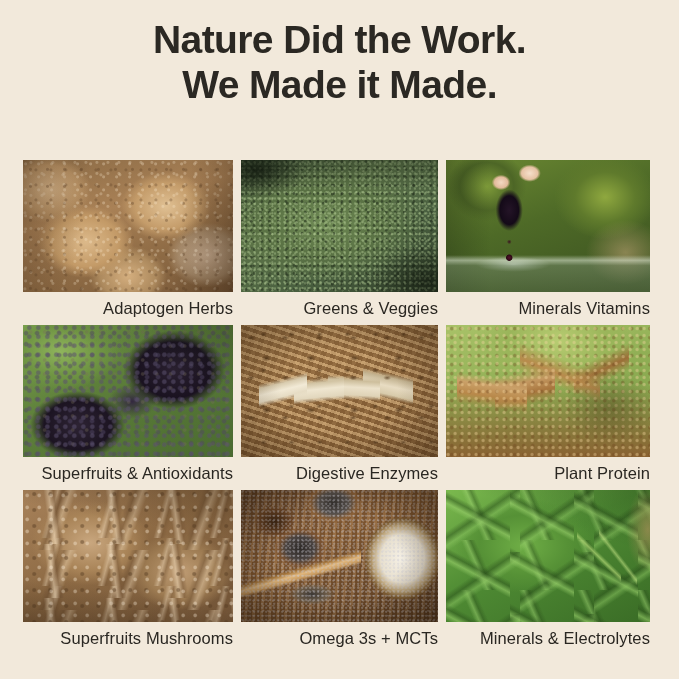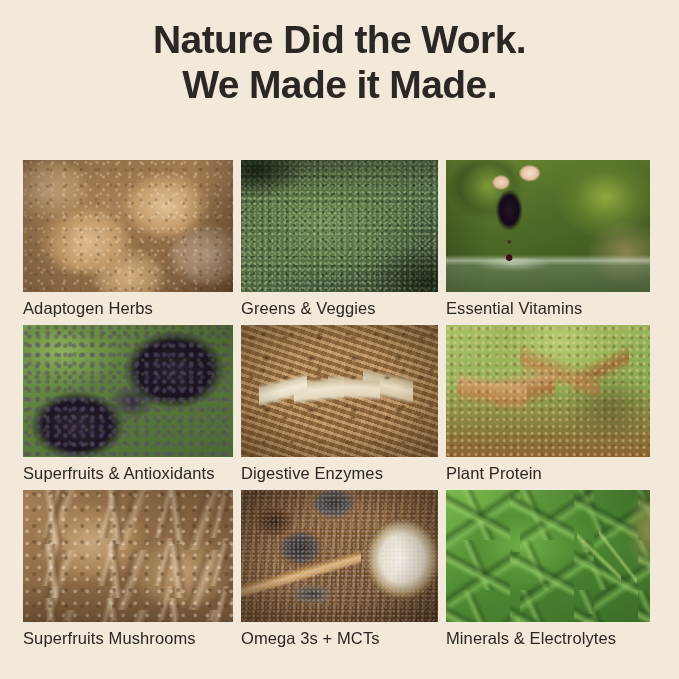--- a/index.html
+++ b/index.html
@@ -58,21 +58,21 @@
     overflow: hidden;
     background: #6b5a42;
   }
   .photo .layer {
     position: absolute;
     left: 0; top: 0; right: 0; bottom: 0;
   }
   .caption {
     height: 33px;
     line-height: 33px;
-    text-align: left;
+    text-align: right;
     color: #2a2722;
     font-size: 16.5px;
     font-weight: normal;
     letter-spacing: 0.1px;
     white-space: nowrap;
   }
 
   
   .p-adaptogen .base {
     background:
@@ -343,21 +343,21 @@
       <div class="caption">Greens &amp; Veggies</div>
     </div>
 
     <div class="cell">
       <div class="photo p-vitamins">
         <div class="layer base"></div>
         <div class="layer shade"></div>
         <div class="layer glass"></div>
         <div class="layer berry"></div>
       </div>
-      <div class="caption">Essential Vitamins</div>
+      <div class="caption">Minerals Vitamins</div>
     </div>
 
     <div class="cell">
       <div class="photo p-superfruits">
         <div class="layer base"></div>
         <div class="layer berries"></div>
         <div class="layer grain"></div>
         <div class="layer shade"></div>
       </div>
       <div class="caption">Superfruits &amp; Antioxidants</div>

